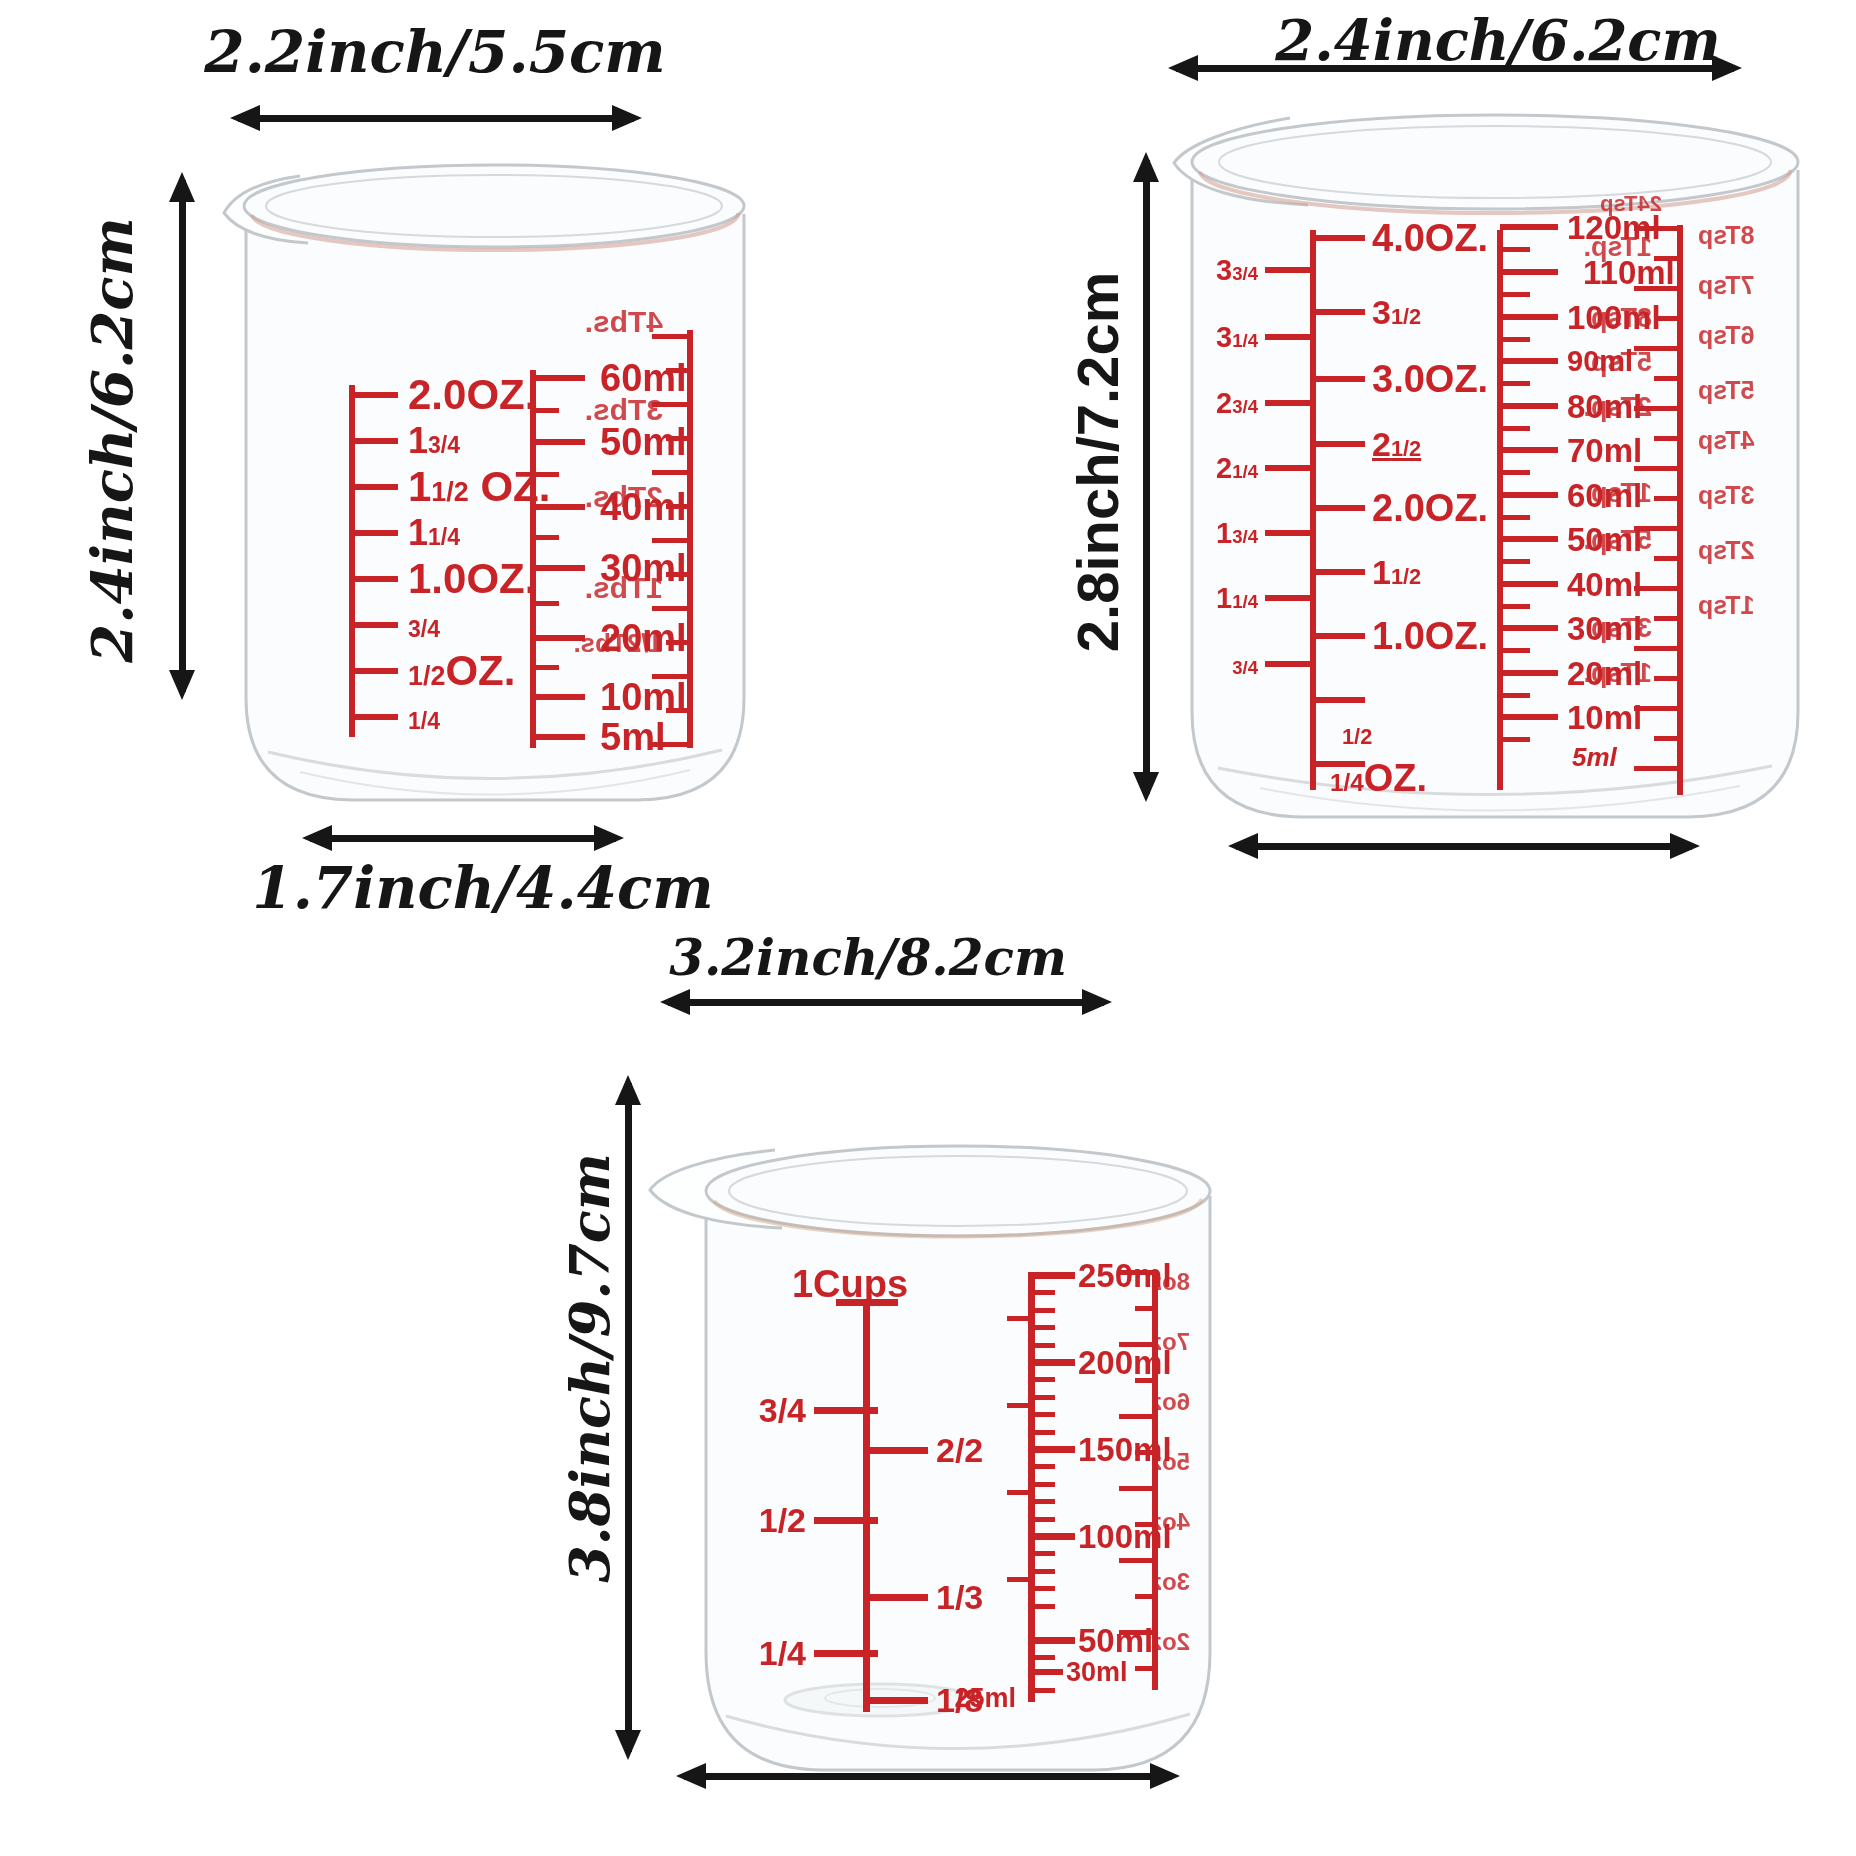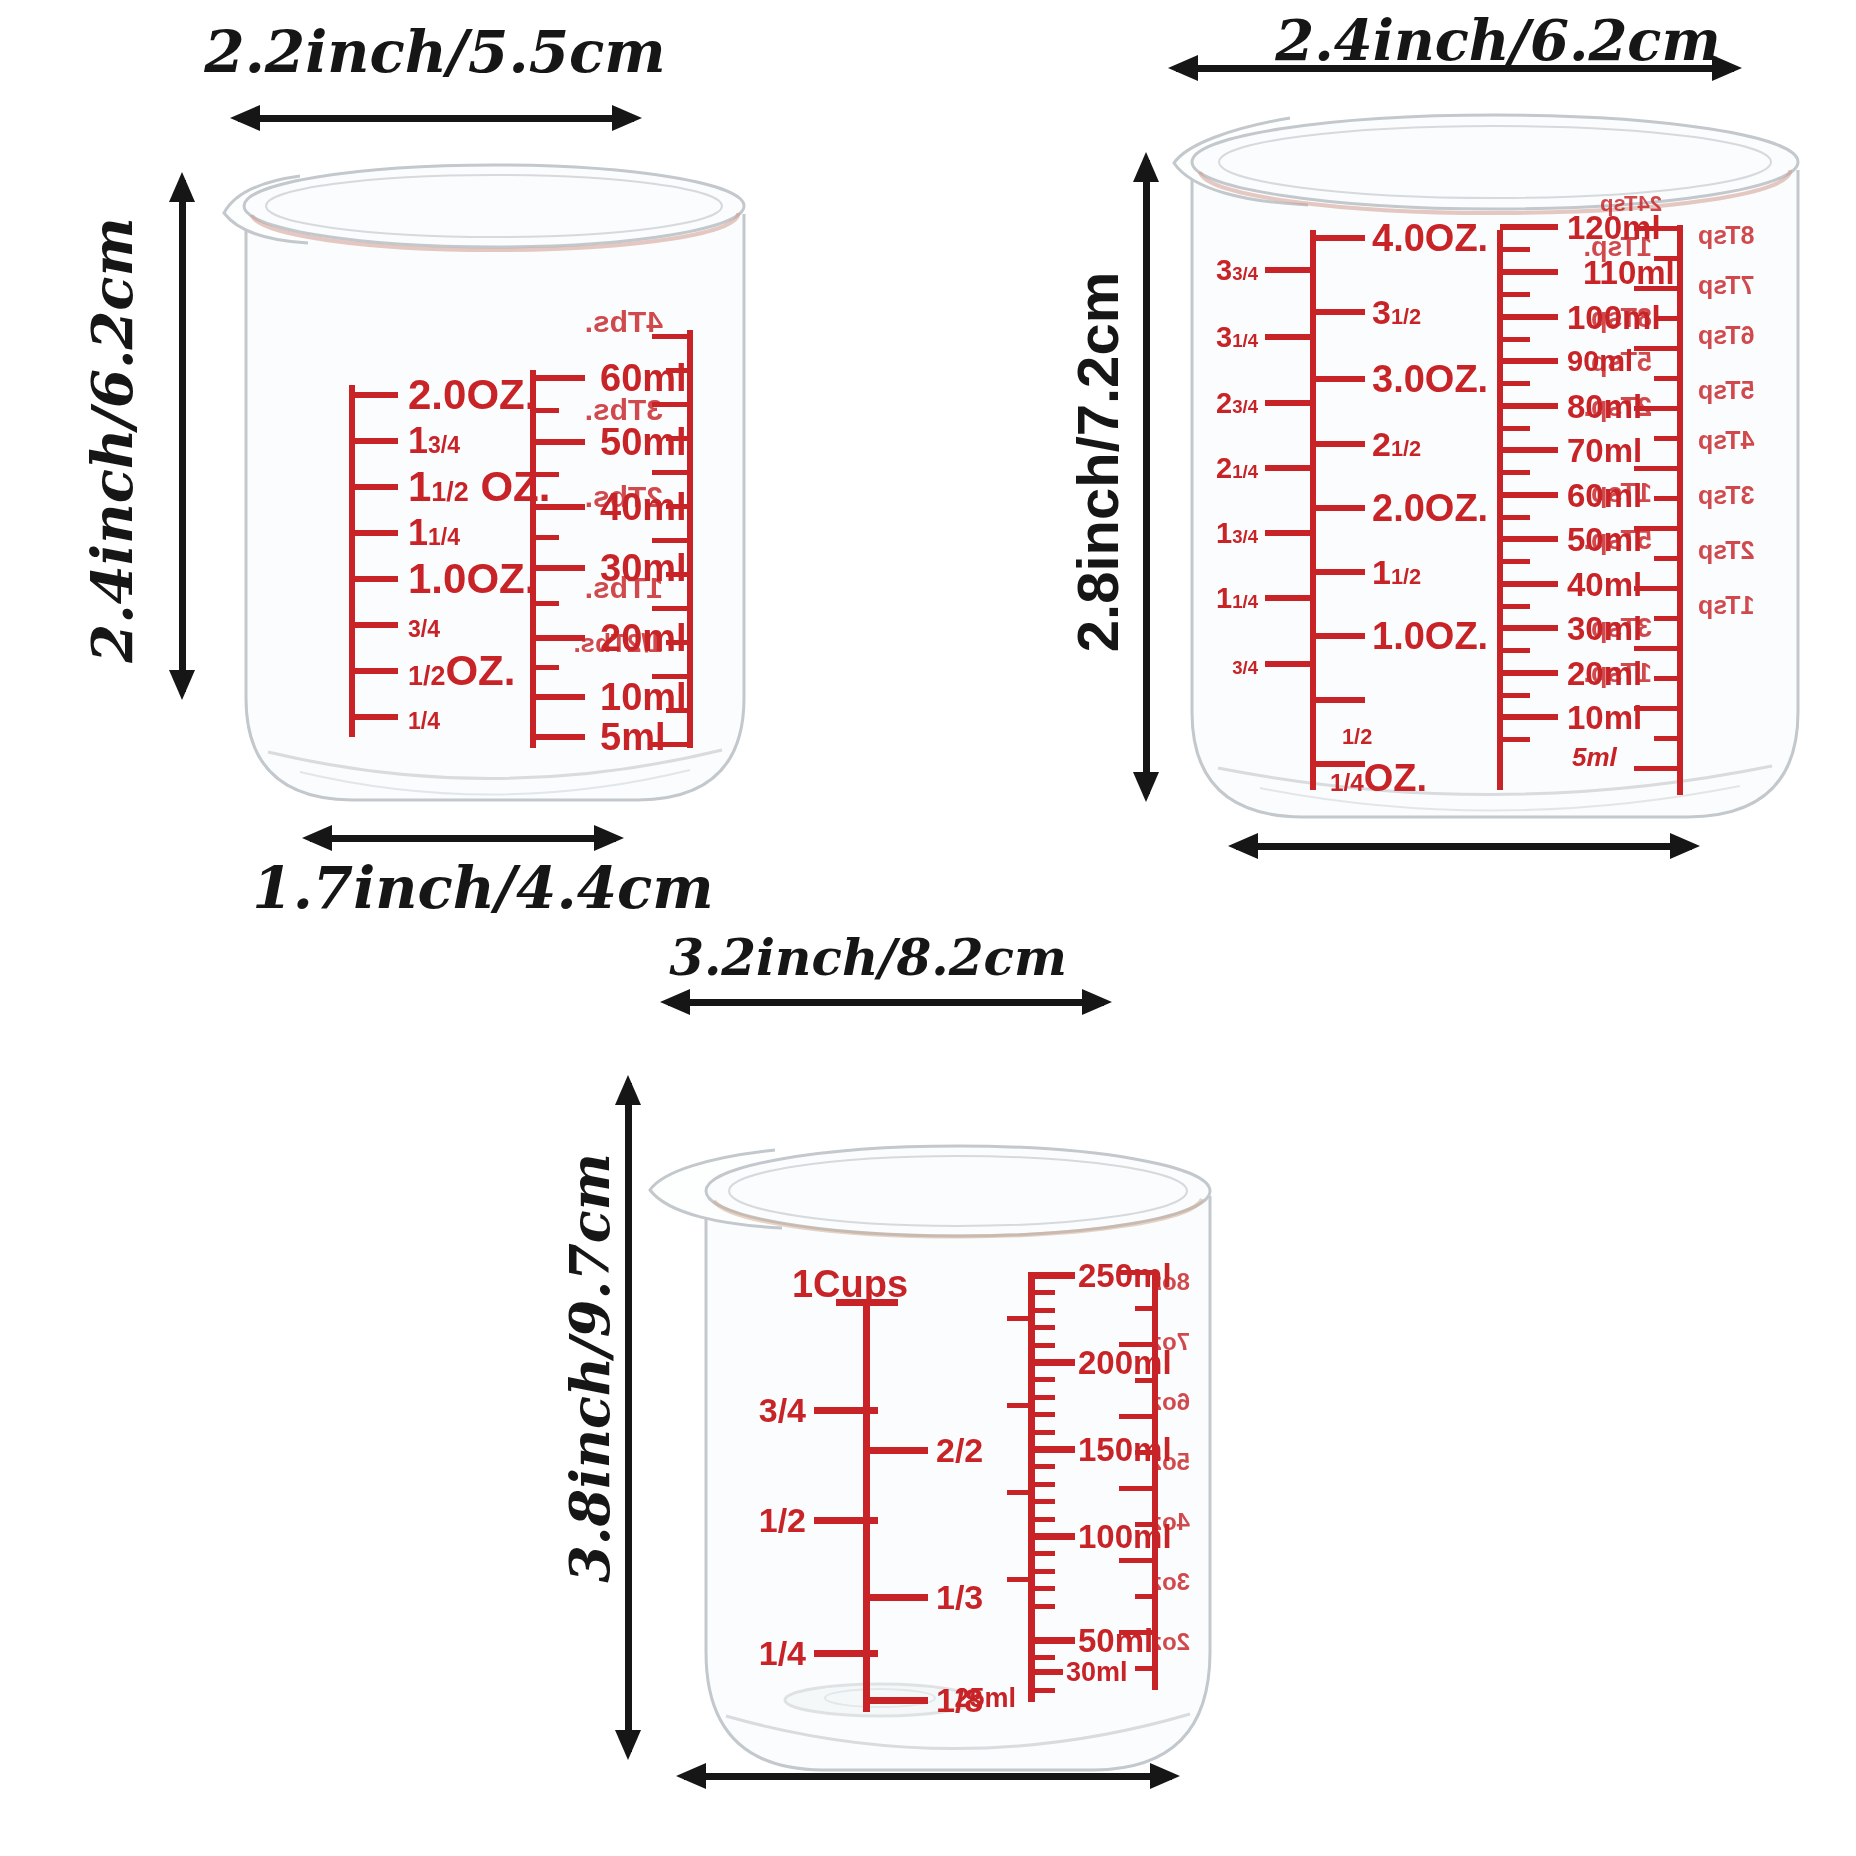--- a/index.html
+++ b/index.html
@@ -137,21 +137,21 @@
       <div class="stick" style="left: 1313px; top: 376px; width: 52px; height: 6px;"></div>
       <div class="stick" style="left: 1313px; top: 441px; width: 52px; height: 6px;"></div>
       <div class="stick" style="left: 1313px; top: 505px; width: 52px; height: 6px;"></div>
       <div class="stick" style="left: 1313px; top: 569px; width: 52px; height: 6px;"></div>
       <div class="stick" style="left: 1313px; top: 633px; width: 52px; height: 6px;"></div>
       <div class="stick" style="left: 1313px; top: 697px; width: 52px; height: 6px;"></div>
       <div class="stick" style="left: 1313px; top: 761px; width: 52px; height: 6px;"></div>
       <div class="slabel" style="top: 238px; font-size: 38px; left: 1372px; transform: translate(0px, -50%);"><span>4.0OZ.</span></div>
       <div class="slabel" style="top: 312px; font-size: 34px; left: 1372px; transform: translate(0px, -50%); text-align: right;"><span>3</span><span class="fr">1/2</span></div>
       <div class="slabel" style="top: 379px; font-size: 38px; left: 1372px; transform: translate(0px, -50%);"><span>3.0OZ.</span></div>
-      <div class="slabel" style="top: 444px; font-size: 34px; left: 1372px; transform: translate(0px, -50%);"><span>2</span><span class="fr">1/2</span></div>
+      <div class="slabel" style="top: 444px; font-size: 34px; left: 1372px; transform: translate(0px, -50%); text-decoration: underline;"><span>2</span><span class="fr">1/2</span></div>
       <div class="slabel" style="top: 508px; font-size: 38px; left: 1372px; transform: translate(0px, -50%);"><span>2.0OZ.</span></div>
       <div class="slabel" style="top: 572px; font-size: 34px; left: 1372px; transform: translate(0px, -50%);"><span>1</span><span class="fr">1/2</span></div>
       <div class="slabel" style="top: 636px; font-size: 38px; left: 1372px; transform: translate(0px, -50%);"><span>1.0OZ.</span></div>
       <div class="slabel" style="top: 732px; font-size: 34px; left: 1342px; transform: translate(0px, -50%);"><span></span><span class="fr">1/2</span></div>
       <div class="slabel" style="top: 778px; font-size: 38px; left: 1330px; transform: translate(0px, -50%);"><span></span><span class="fr">1/4</span><span>OZ.</span></div>
       <div class="stick" style="left: 1265px; top: 267px; width: 48px; height: 6px;"></div>
       <div class="stick" style="left: 1265px; top: 334px; width: 48px; height: 6px;"></div>
       <div class="stick" style="left: 1265px; top: 400px; width: 48px; height: 6px;"></div>
       <div class="stick" style="left: 1265px; top: 465px; width: 48px; height: 6px;"></div>
       <div class="stick" style="left: 1265px; top: 530px; width: 48px; height: 6px;"></div>

